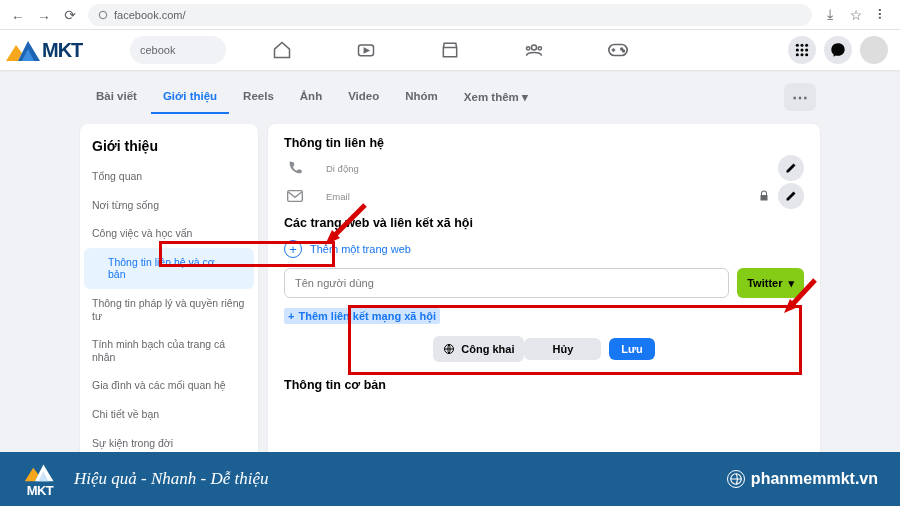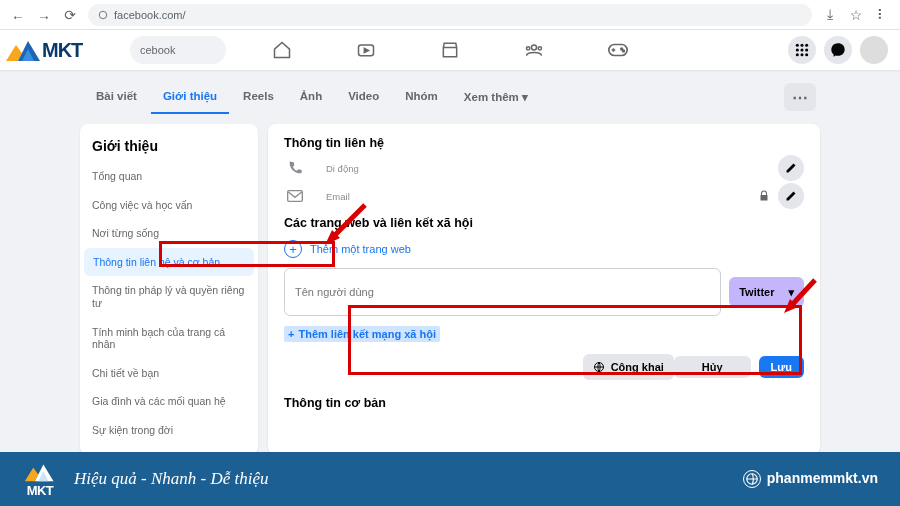--- a/index.html
+++ b/index.html
@@ -27,51 +27,51 @@
   .tabs { display: flex; gap: 2px; flex: 1; }
   .tab { padding: 10px 12px; font-size: 11.5px; color: #65676b; font-weight: 600; cursor: pointer; border-radius: 6px; }
   .tab.active { color: #1876f2; border-bottom: 2px solid #1876f2; border-radius: 0; }
   .more-btn { width: 32px; height: 28px; background: #e4e6eb; border-radius: 6px; display: flex; align-items: center; justify-content: center; font-weight: bold; color: #65676b; }
 
   
   .main { max-width: 740px; margin: 10px auto 0; display: flex; gap: 10px; }
   .sidebar { width: 178px; background: #fff; border-radius: 8px; padding: 10px 0; box-shadow: 0 1px 2px rgba(0,0,0,0.1); }
   .sidebar h3 { font-size: 14px; font-weight: 700; padding: 4px 12px 8px; }
   .side-item { font-size: 10.5px; color: #65676b; padding: 8px 12px; cursor: pointer; line-height: 1.2; }
-  .side-item.active { color: #1876f2; background: #e7f3ff; border-radius: 6px; margin: 0 4px; padding: 8px 9px; }
+  .side-item.active { color: #1876f2; background: #e7f3ff; border-radius: 6px; margin: 0 4px; padding: 8px 24px; }
 
   .content { flex: 1; background: #fff; border-radius: 8px; padding: 12px 16px; box-shadow: 0 1px 2px rgba(0,0,0,0.1); position: relative; }
   .sect-title { font-size: 12.5px; font-weight: 600; margin-bottom: 10px; }
   .info-row { display: flex; align-items: center; gap: 20px; margin-bottom: 14px; position: relative; }
   .info-icon { width: 22px; color: #8a8d91; display:flex; justify-content:center; }
   .info-label { font-size: 9.5px; color: #8a8d91; }
   .edit-circle { width: 26px; height: 26px; border-radius: 50%; background: #e4e6eb; display: flex; align-items: center; justify-content: center; position: absolute; right: 0; }
   .lock-circle { position: absolute; right: 34px; color: #65676b; }
 
   .add-link { display: flex; align-items: center; gap: 8px; color: #1876f2; font-size: 11px; font-weight: 500; margin: 6px 0 10px; cursor: pointer; }
   .plus-circle { width: 18px; height: 18px; border: 1.5px solid #1876f2; border-radius: 50%; display: flex; align-items: center; justify-content: center; color: #1876f2; font-size: 13px; }
 
   .social-row { display: flex; gap: 8px; align-items: center; margin: 8px 0; }
-  .text-input { flex: 1; border: 1px solid #ccd0d5; border-radius: 6px; height: 48px; padding: 0 10px; font-size: 11px; color: #65676b; }
-  .platform-select { background: #c4b5fd; border-radius: 6px; height: 30px; padding: 0 10px; display: flex; align-items: center; gap: 14px; font-size: 11px; font-weight: 600; cursor: pointer; }
+  .text-input { flex: 1; border: 1px solid #ccd0d5; border-radius: 6px; height: 30px; padding: 0 10px; font-size: 11px; color: #65676b; }
+  .platform-select { background: #84cc16; border-radius: 6px; height: 30px; padding: 0 10px; display: flex; align-items: center; gap: 6px; font-size: 11px; font-weight: 600; cursor: pointer; }
   .add-social { color: #1876f2; font-size: 11px; font-weight: 600; padding: 6px 0; cursor: pointer; display:flex; align-items:center; gap:4px; }
   .add-social.hl { background: #cfe4ff; display: inline-flex; padding: 2px 4px; border-radius: 2px; }
 
-  .action-row { display: flex; align-items: center; justify-content: flex-end; margin-top: 12px; }
+  .action-row { display: flex; align-items: center; justify-content: center; margin-top: 12px; }
   .pub-btn { background: #e4e6eb; border-radius: 6px; height: 26px; padding: 0 10px; display: flex; align-items: center; gap: 6px; font-size: 11px; font-weight: 600; }
   .right-actions { display: flex; gap: 8px; }
   .btn-cancel { background: #e4e6eb; border-radius: 6px; padding: 5px 28px; font-size: 11px; font-weight: 600; }
   .btn-save { background: #1877f2; color: #fff; border-radius: 6px; padding: 5px 12px; font-size: 11px; font-weight: 600; }
 
   
   .banner { position: absolute; bottom: 0; left: 0; right: 0; height: 54px; background: #1b5f93; display: flex; align-items: center; padding: 0 22px; color: #fff; gap: 16px; }
   .banner-logo { display:flex; flex-direction:column; align-items:center; }
   .banner-logo .t { font-size: 13px; font-weight: 800; letter-spacing: -0.5px; }
   .banner-msg { font-size: 17px; font-style: italic; font-family: Georgia, serif; }
-  .banner-right { margin-left: auto; display: flex; gap: 6px; font-size: 14px; font-weight: 600; }
+  .banner-right { margin-left: auto; display: flex; align-items: center; gap: 6px; font-size: 16px; font-weight: 600; }
   .globe { width: 18px; height: 18px; border: 1.5px solid #fff; border-radius: 50%; display:flex; align-items:center; justify-content:center; font-size:10px; }
 
   
   .redbox { position: absolute; border: 3px solid #d60000; pointer-events: none; z-index: 20; }
   .arrow { position: absolute; z-index: 21; pointer-events: none; }
 
   svg { display: block; }
 </style>
 </head>
 <body>
@@ -172,27 +172,27 @@
     <div class="tab">Nhóm</div>
     <div class="tab">Xem thêm ▾</div>
   </div>
   <div class="more-btn">⋯</div>
 </div>
 
 <div class="main">
   <div class="sidebar">
     <h3>Giới thiệu</h3>
     <div class="side-item">Tổng quan</div>
+    <div class="side-item">Nơi từng sống</div>
     <div class="side-item">Công việc và học vấn</div>
-    <div class="side-item">Nơi từng sống</div>
     <div class="side-item active">Thông tin liên hệ và cơ bản</div>
     <div class="side-item">Thông tin pháp lý và quyền riêng tư</div>
     <div class="side-item">Tính minh bạch của trang cá nhân</div>
+    <div class="side-item">Gia đình và các mối quan hệ</div>
     <div class="side-item">Chi tiết về bạn</div>
-    <div class="side-item">Gia đình và các mối quan hệ</div>
     <div class="side-item">Sự kiện trong đời</div>
   </div>
 
   <div class="content">
     <div class="sect-title">Thông tin liên hệ</div>
 
     <div class="info-row">
       <div class="info-icon">
         <svg width="16" height="16" viewBox="0 0 24 24" fill="#8a8d91">
             <path d="M6 2c-1 0-2 1-2 2 0 9 7 16 16 16 1 0 2-1 2-2v-3l-5-1-2 2c-3-1-5-3-6-6l2-2-1-5H6z"></path>

